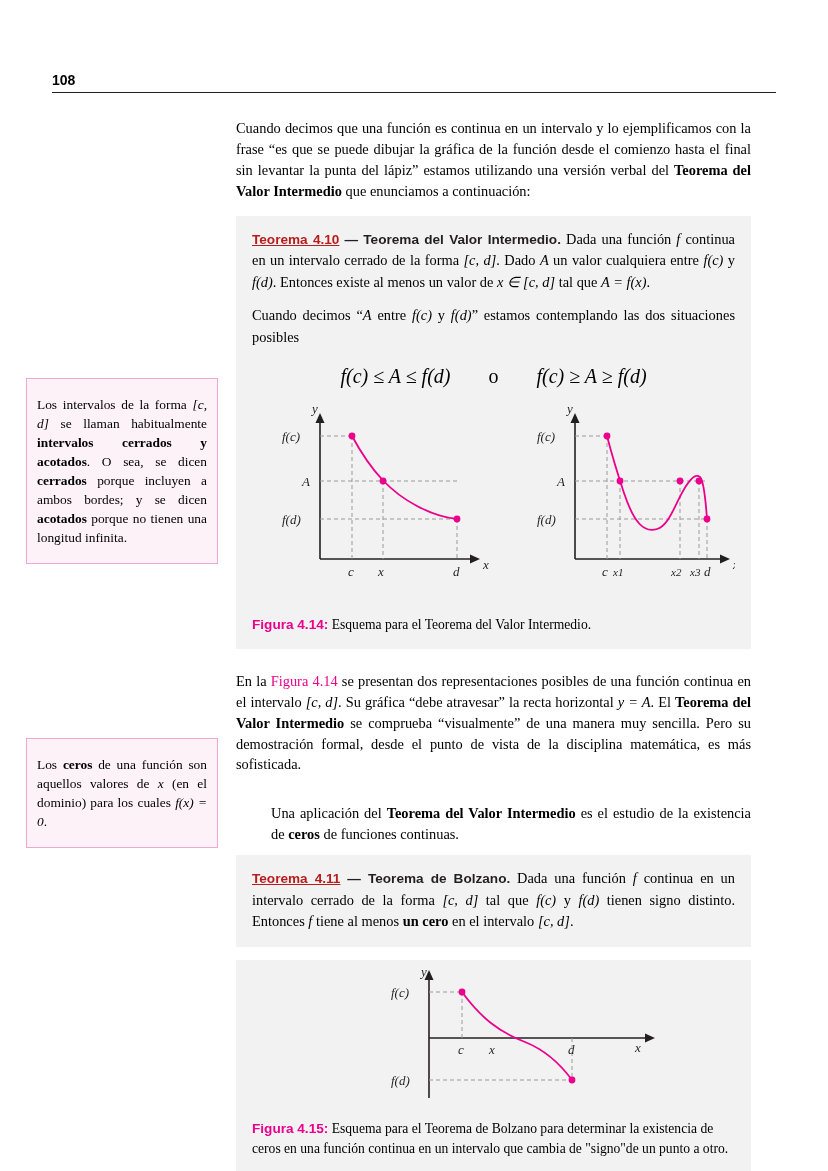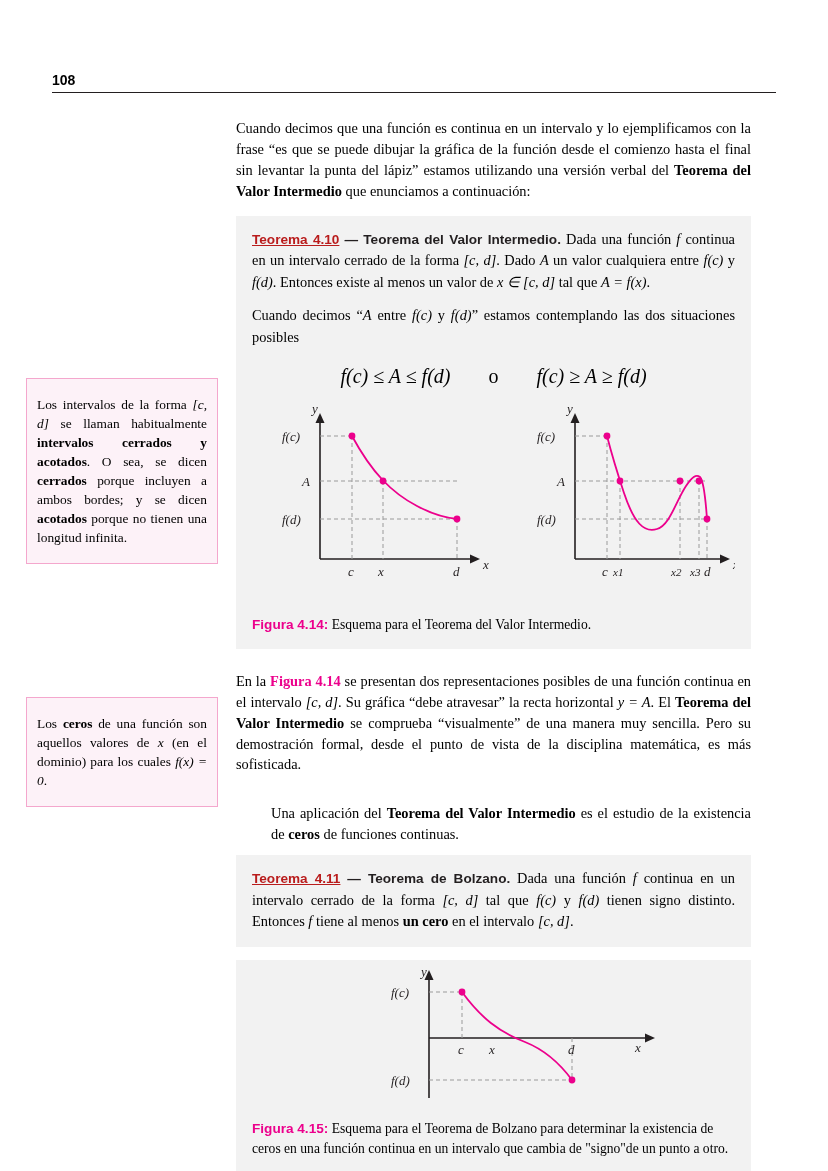--- a/index.html
+++ b/index.html
@@ -24,21 +24,21 @@
 
   
   .col-main{position:absolute;left:236px;top:118px;width:515px;}
   p.body{
     font-size:14.4px;line-height:1.45;text-align:justify;margin:0 0 0 0;
   }
   p.body + p.body{margin-top:11px;margin-left:35px;}
 
   .mi{font-family:"Liberation Serif", serif;font-style:italic;}
   .bold{font-weight:bold;}
-  .pinkb{color:#ec008c;font-weight:bold;}
+  .pinkb{color:#ec008c;font-weight:normal;}
 
   
   .thm-box{
     background:#f2f2f2;
     padding:13px 16px 14px 16px;
     margin-top:14px;
     font-size:14.4px;line-height:1.5;
     text-align:justify;
   }
   .thm-title{font-family:"Liberation Sans", sans-serif;font-weight:bold;font-size:13.6px;color:#b91c1c;text-decoration:underline;}
@@ -61,21 +61,21 @@
   
   .note{
     position:absolute;
     border:1px solid #f4a7cd;
     background:#fdf2f8;
     padding:16px 10px;
     font-size:13.4px;line-height:1.42;
     text-align:justify;
   }
   #note1{left:26px;top:378px;width:170px;}
-  #note2{left:26px;top:697px;width:170px;}
+  #note2{left:26px;top:738px;width:170px;}
 
   
   .fig-block{
     background:#f2f2f2;
     margin-top:13px;
     padding:10px 16px 16px 16px;
   }
   .fig-block .figcaption{text-align:left;line-height:1.45;}
 
   svg{display:block;}

